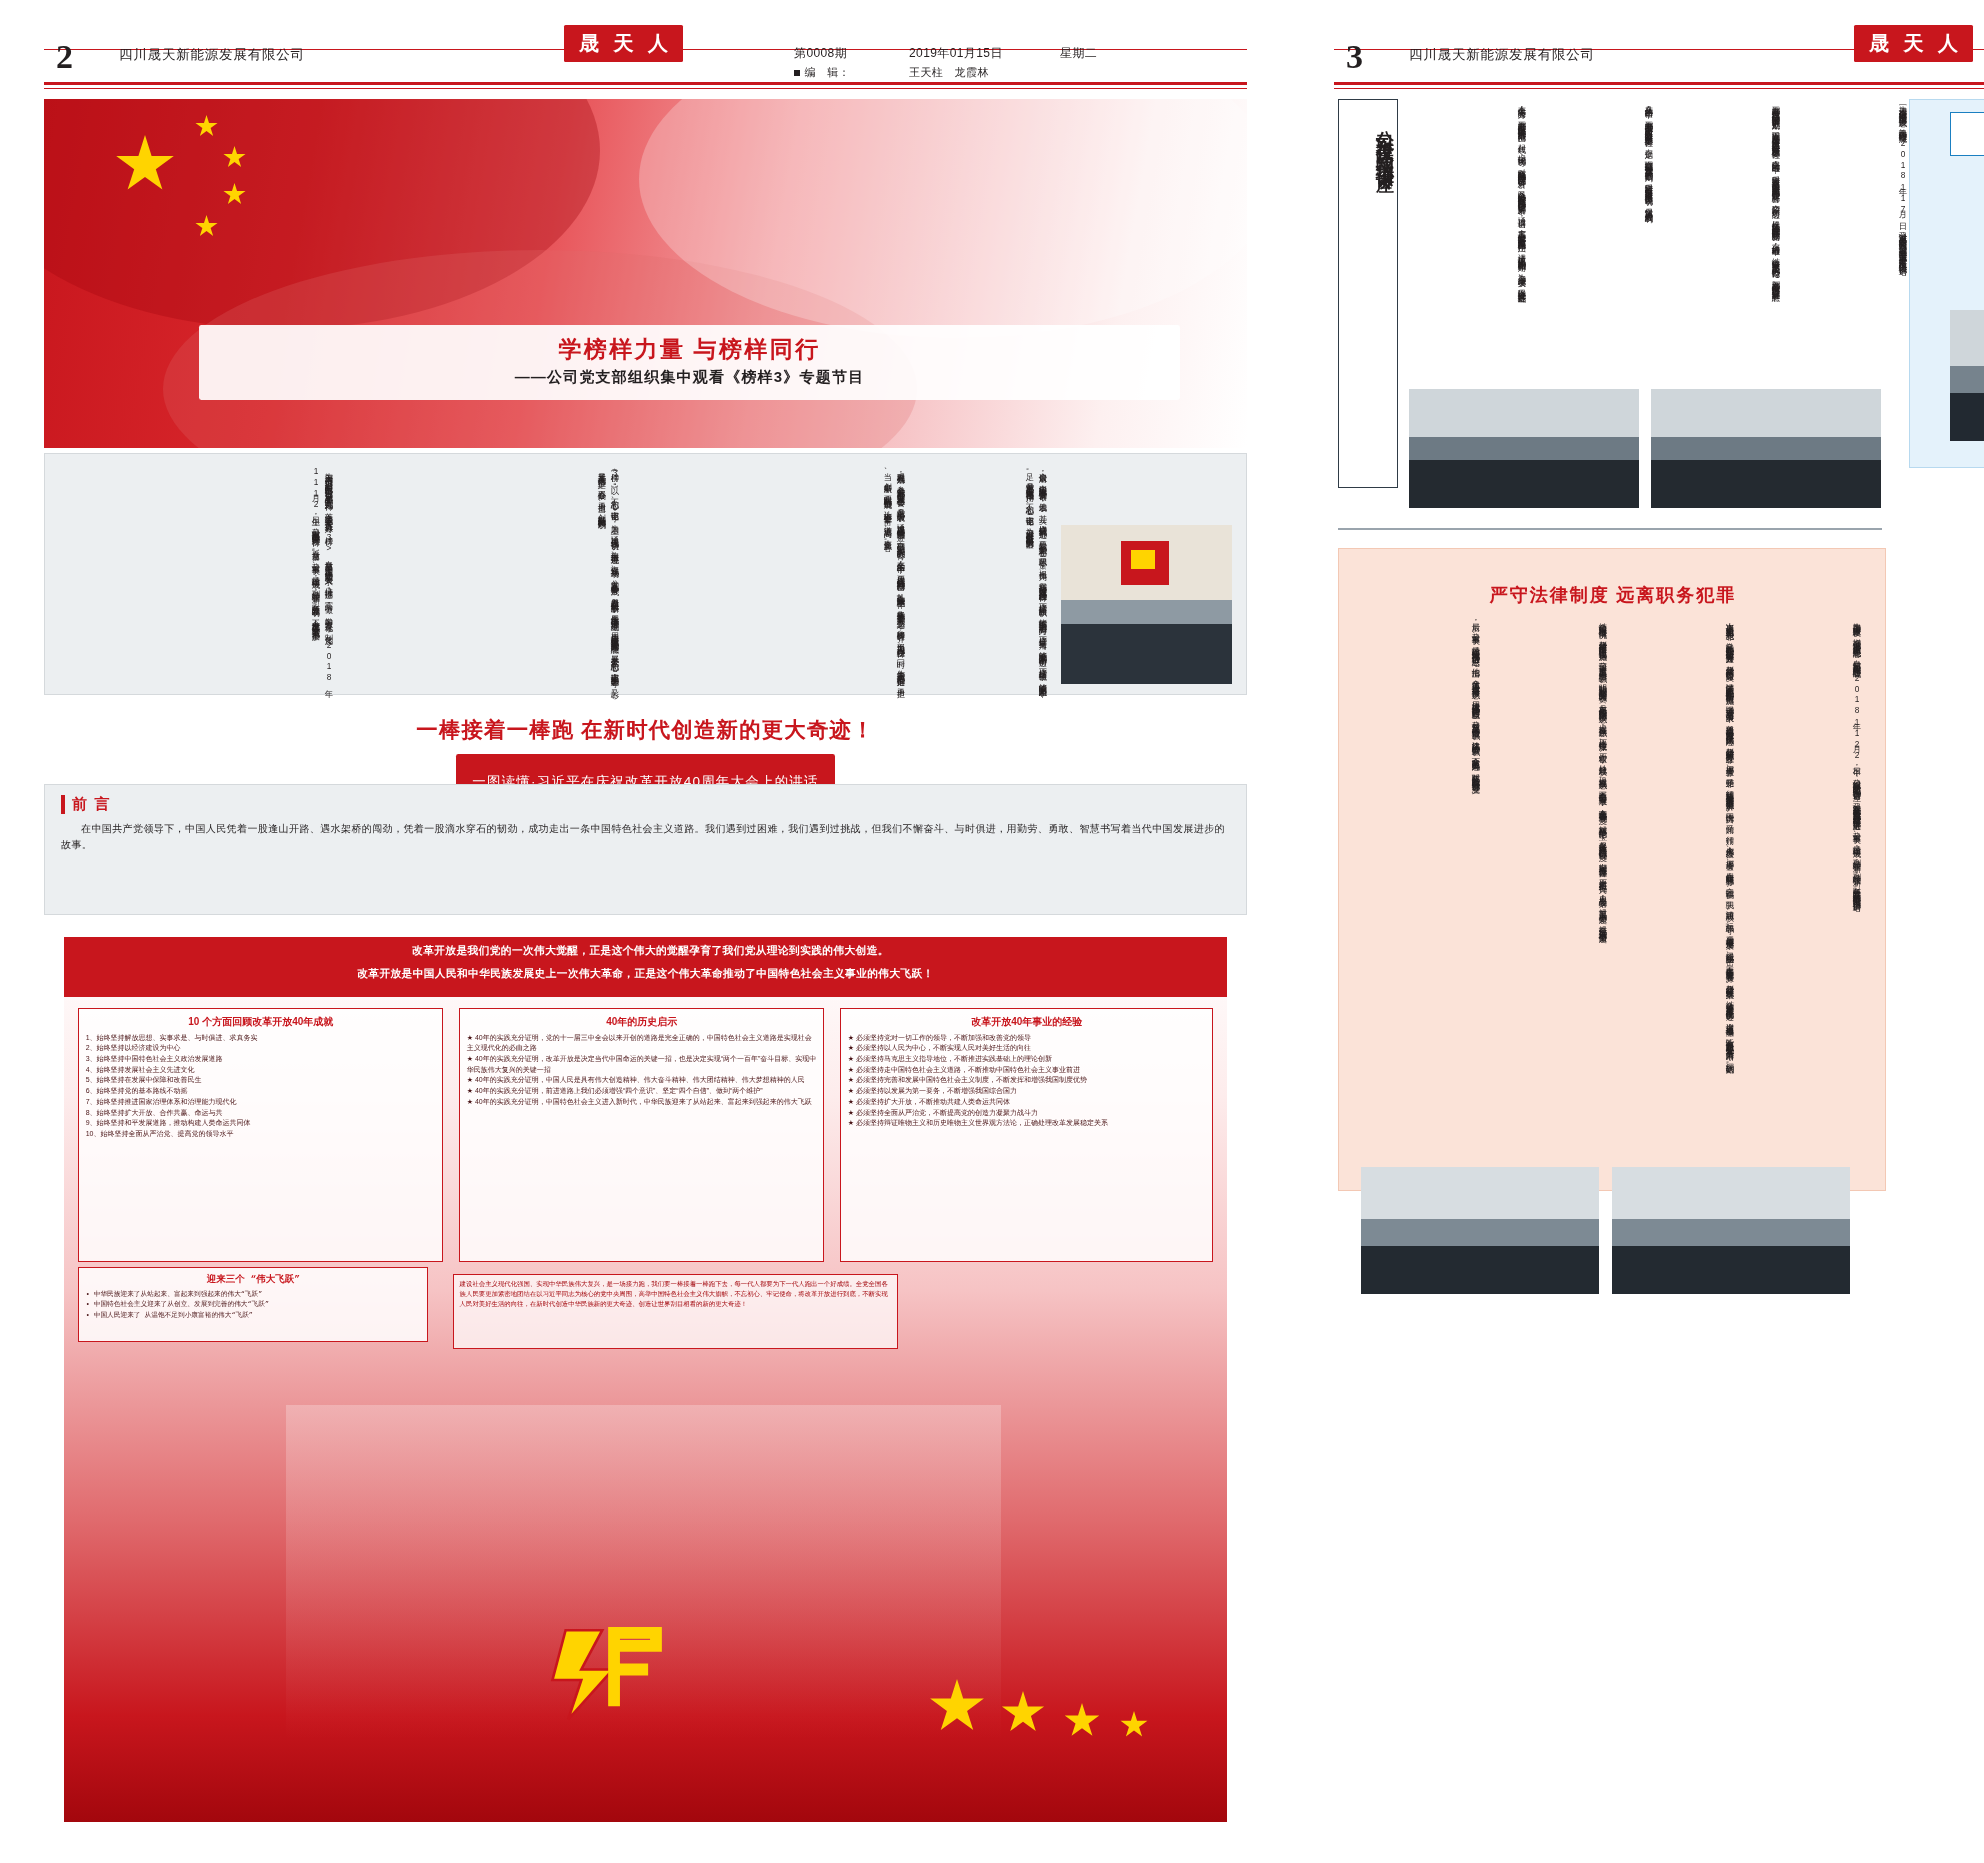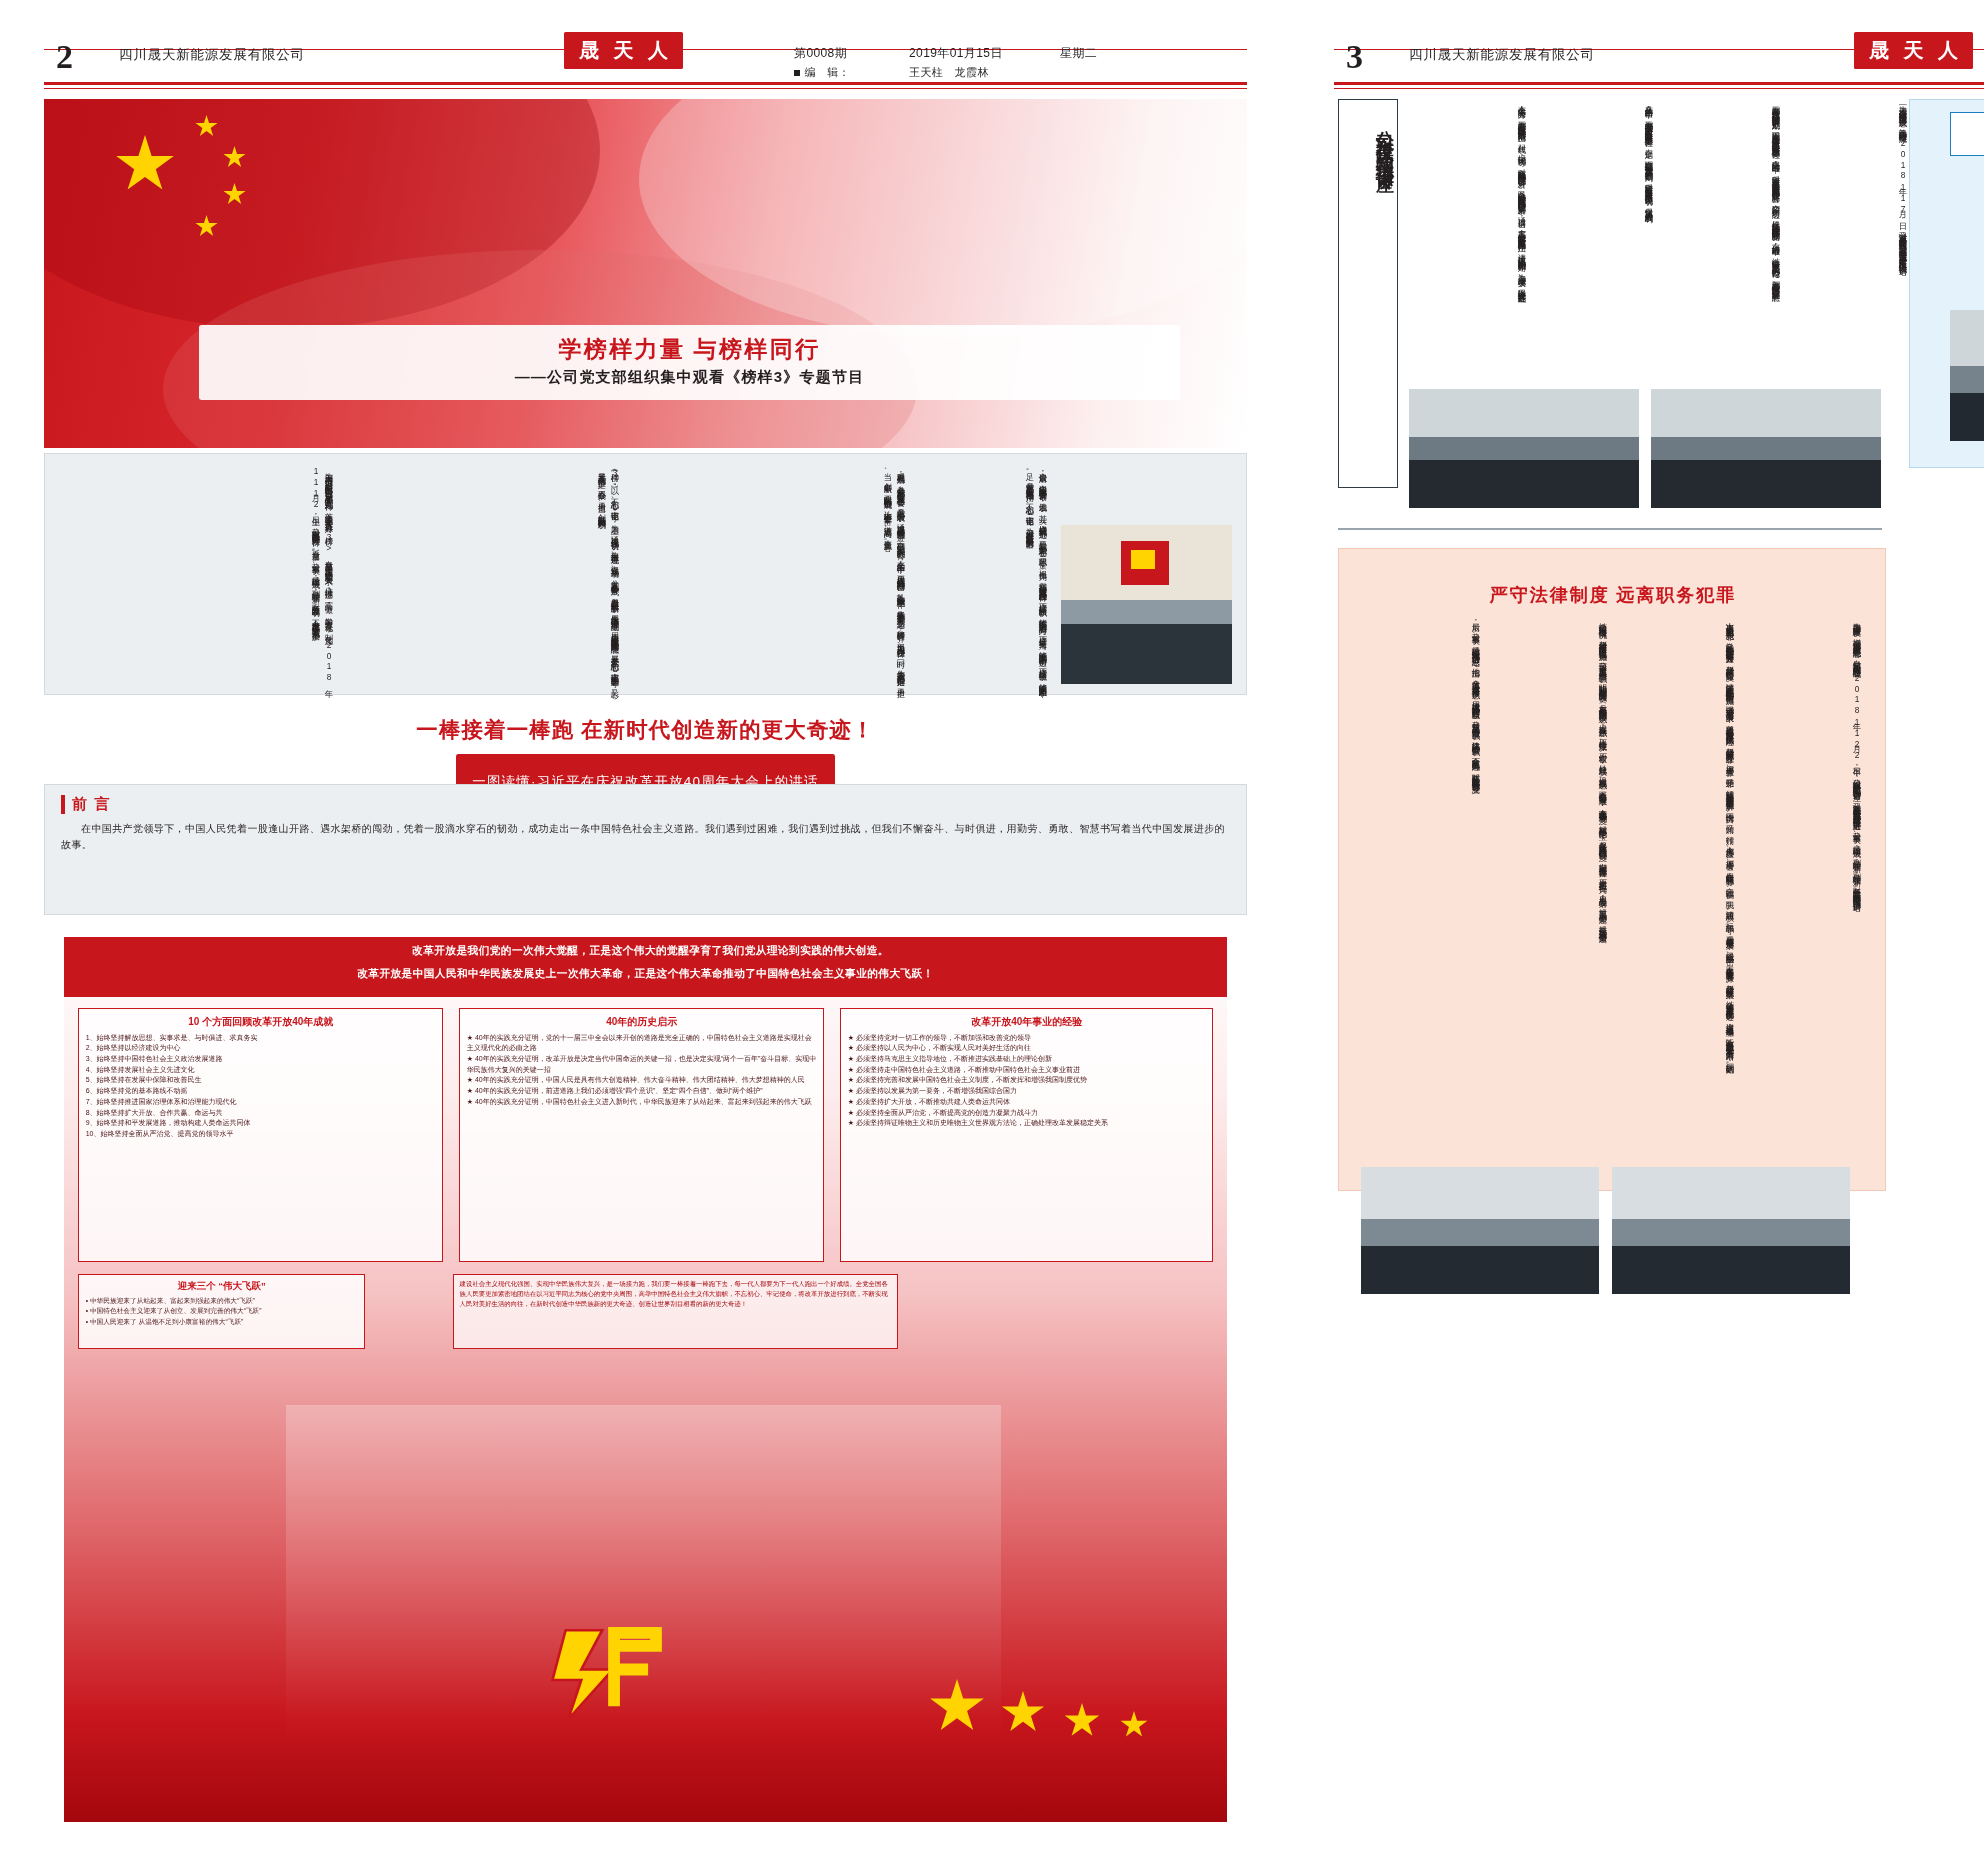--- a/index.html
+++ b/index.html
@@ -7,21 +7,21 @@
   .page{position:absolute;top:0;width:1290px;height:1863px;overflow:hidden;}
   .page-left{left:0;}
   .page-right{left:1290px;}
   
   .masthead{position:absolute;top:24px;left:0;width:1290px;height:64px;}
   .mh-inner{position:relative;height:100%;}
   .folio{position:absolute;font-size:34px;font-weight:bold;color:#231f20;font-family:"Liberation Serif","DejaVu Serif",serif;}
   .folio-l{left:56px;top:14.3px;}
   .folio-r{left:56px;top:14.3px;}
   .mh-company{position:absolute;top:22px;font-size:13.5px;letter-spacing:0.8px;color:#231f20;}
-  .mh-logo{position:absolute;top:8px;width:119px;height:37px;background:#c8161d;border-radius:1.6px;display:flex;align-items:center;justify-content:center;}
+  .mh-logo{position:absolute;top:1px;width:119px;height:37px;background:#c8161d;border-radius:1.6px;display:flex;align-items:center;justify-content:center;}
   .mh-logo span{color:#ffffff;font-size:20px;font-weight:bold;letter-spacing:4.8px;font-family:"Liberation Serif","DejaVu Serif",serif;padding-left:4.8px;}
   .mh-issue{position:absolute;top:21.4px;font-size:12px;color:#231f20;letter-spacing:0.4px;}
   .mh-editor{position:absolute;top:41px;font-size:11px;color:#231f20;letter-spacing:0.4px;}
   .mh-sq{display:inline-block;width:6.4px;height:6.4px;background:#231f20;margin-right:4px;vertical-align:middle;}
   .mh-rule{position:absolute;left:44px;width:1203px;height:2.8px;background:#c8161d;top:58px;}
   .mh-rule2{position:absolute;left:44px;width:1203px;height:1.2px;background:#c8161d;top:64px;}
   .mh-topline{position:absolute;left:44px;width:1203px;height:1.2px;background:#c8161d;top:24.6px;}
   
   .box{position:absolute;box-sizing:border-box;}
   .col-text{font-size:8.3px;line-height:13px;text-align:justify;color:#231f20;writing-mode:vertical-rl;text-orientation:upright;letter-spacing:0.8px;}
@@ -45,21 +45,21 @@
   .preface .ptitle{font-size:15px;font-weight:bold;color:#c8161d;border-left:4px solid #c8161d;padding-left:7.1px;letter-spacing:1.6px;}
   .preface p{margin:7.1px 0 0 0;font-size:10px;line-height:16.7px;text-indent:2em;letter-spacing:0.4px;}
   .infographic{position:absolute;left:64px;top:937px;width:1163px;height:885px;background:linear-gradient(180deg,#ffffff 0%,#fdecec 18%,#f6c3c4 40%,#e06a6d 66%,#c8161d 88%,#a3070d 100%);overflow:hidden;}
   .ig-band{position:absolute;left:0;top:0;width:1163px;height:60px;background:#c8161d;color:#fff;}
   .ig-band .l1{position:absolute;left:0;right:0;top:7.1px;text-align:center;font-size:10.7px;font-weight:bold;letter-spacing:0.4px;padding-left:10px;}
   .ig-band .l2{position:absolute;left:0;right:0;top:30px;text-align:center;font-size:10.7px;font-weight:bold;letter-spacing:0.4px;}
   .ig-cols{position:absolute;left:14.3px;top:71px;width:1135px;height:254px;}
   .ig-col{position:absolute;top:0;height:254px;background:rgba(255,255,255,.82);border:0.8px solid #c8161d;box-sizing:border-box;padding:5.6px 6.4px;}
   .ig-col h4{margin:0 0 4px 0;font-size:10px;color:#c8161d;text-align:center;font-weight:bold;}
   .ig-col .li{font-size:7px;line-height:10.7px;color:#4a1416;}
-  .ig-sub{position:absolute;left:14.3px;top:337px;width:287px;height:75px;background:rgba(255,255,255,.85);border:0.8px solid #c8161d;box-sizing:border-box;padding:4.8px 6.4px;}
+  .ig-sub{position:absolute;left:14.3px;top:330px;width:350px;height:75px;background:rgba(255,255,255,.85);border:0.8px solid #c8161d;box-sizing:border-box;padding:4.8px 6.4px;font-family:Liberation Mono, monospace;}
   .ig-sub h5{margin:0 0 3.2px 0;font-size:9.5px;color:#c8161d;text-align:center;}
   .ig-sub .li{font-size:6.7px;line-height:10.3px;color:#4a1416;}
   .ig-note{position:absolute;left:389px;top:337px;width:445px;height:75px;border:0.8px solid #c8161d;box-sizing:border-box;padding:4px 5.6px;background:rgba(255,255,255,.7);font-size:6.4px;line-height:10px;color:#a3070d;}
   .ig-emblem{position:absolute;left:468px;top:667px;width:151px;height:131px;}
   .ig-star{position:absolute;background:#ffd400;clip-path:polygon(50% 0%,61% 35%,98% 35%,68% 57%,79% 91%,50% 70%,21% 91%,32% 57%,2% 35%,39% 35%);}
   .ig-tower{position:absolute;left:222px;top:468px;width:715px;height:333px;background:linear-gradient(180deg,rgba(255,255,255,.25),rgba(200,22,29,.05));}
   
   .vtitlebox{position:absolute;left:48px;top:99px;width:60px;height:389px;border:0.8px solid #2f3b46;box-sizing:border-box;}
   .vtitle{position:absolute;left:0;right:0;top:16px;writing-mode:vertical-rl;text-orientation:upright;font-size:18px;font-weight:bold;letter-spacing:4px;color:#231f20;margin:0 auto;font-family:"Liberation Serif","DejaVu Serif",serif;}
   .panel-blue{position:absolute;background:#e4f2fb;border:0.8px solid #b7d9ef;box-sizing:border-box;}

